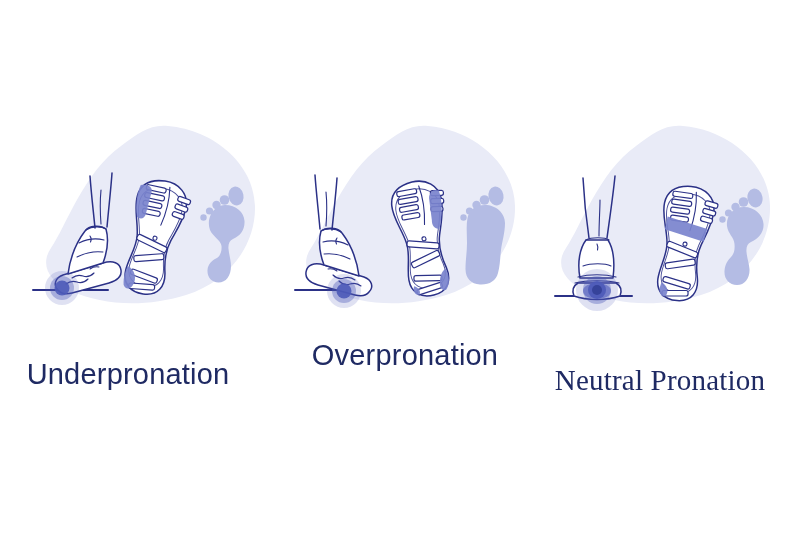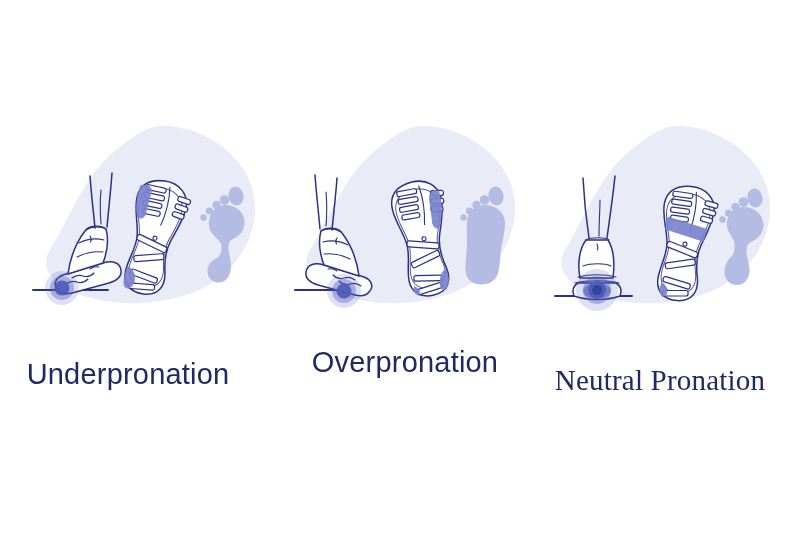--- a/index.html
+++ b/index.html
@@ -12,21 +12,21 @@
   .panel svg{display:block;}
   #panel-under{left:20px;}
   #panel-over{left:280px;}
   #panel-neutral{left:535px;}
   .panel-label{
     position:absolute;width:250px;text-align:center;
     font-size:29px;letter-spacing:.2px;
     color:var(--c-label_text,#1f2a63);
   }
   #label-under{left:3px;top:358px;}
-  #label-over{left:280px;top:346px;}
+  #label-over{left:280px;top:339px;}
   #label-neutral{left:535px;top:364px;font-family:Liberation Serif, serif;}
 
   
   .blob{fill:var(--c-blob,#e9ebf7);}
   .fp{fill:var(--c-footprint,#b4bce4);}
   .ln{stroke:var(--c-outline,#2b3187);fill:none;stroke-width:1.5;stroke-linecap:round;stroke-linejoin:round;}
   .lnthin{stroke:var(--c-outline,#2b3187);fill:none;stroke-width:1.1;stroke-linecap:round;stroke-linejoin:round;}
   .fw{stroke:var(--c-outline,#2b3187);fill:#ffffff;stroke-width:1.5;stroke-linejoin:round;}
   .fwthin{stroke:var(--c-outline,#2b3187);fill:#ffffff;stroke-width:1.2;stroke-linejoin:round;}
   .wear{fill:var(--c-wear,#7a83cd);opacity:.92;}

